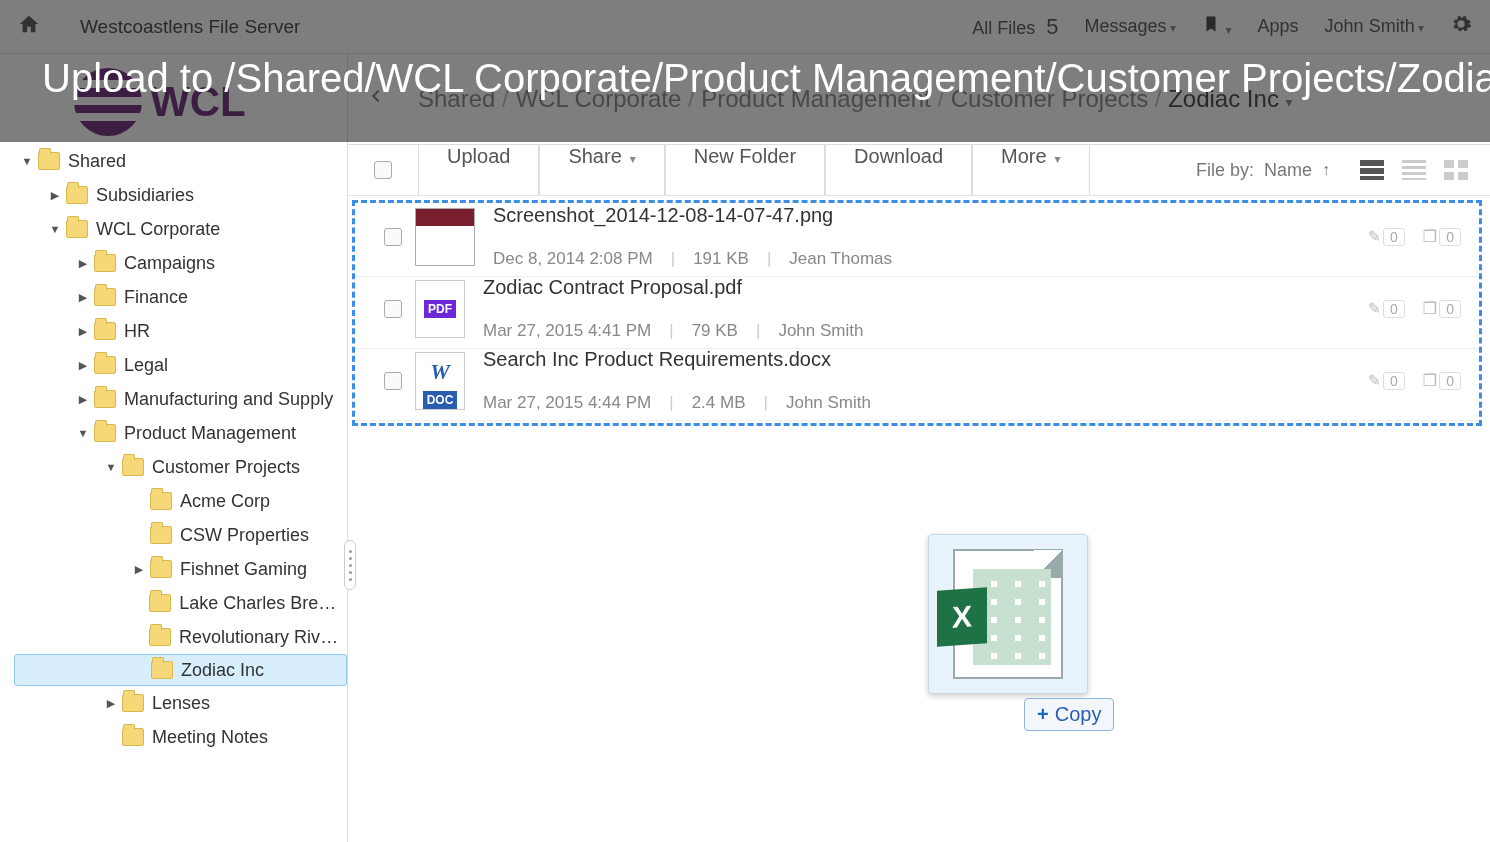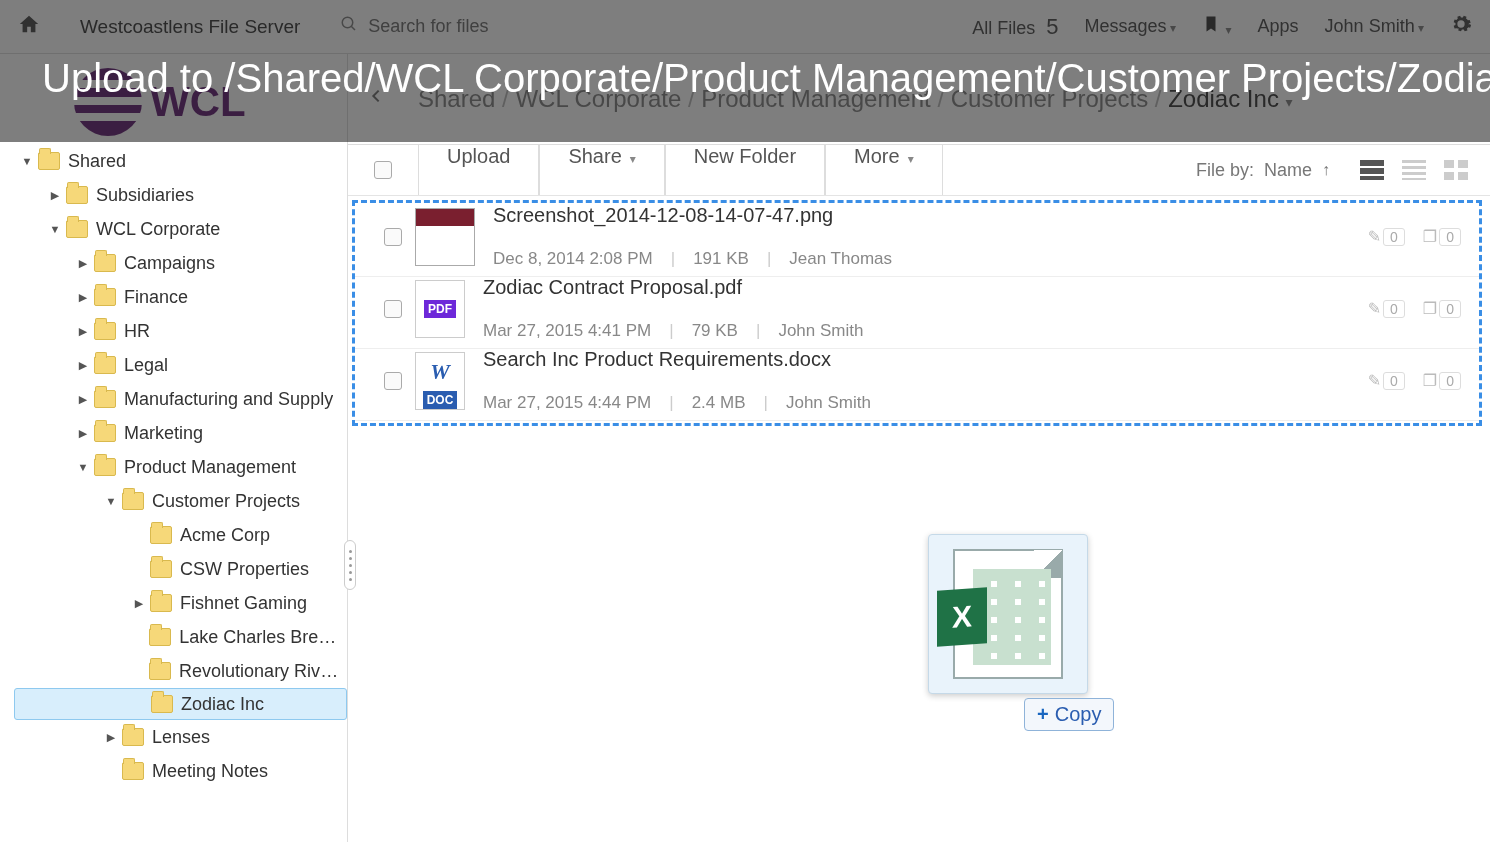--- a/index.html
+++ b/index.html
@@ -180,29 +180,20 @@
 
 <div class="dim"></div>
 
 <div class="topbar">
   <span class="home-icon">
     <svg width="22" height="22" viewBox="0 0 24 24" fill="#555">
         <path d="M12 3l10 9h-3v9h-5v-6h-4v6H5v-9H2z"></path>
       </svg>
   </span>
   <span class="app-title">Westcoastlens File Server</span>
-  <div class="search-wrap">
-    <span class="mag">
-      <svg width="18" height="18" viewBox="0 0 24 24" fill="none" stroke="#888" stroke-width="2">
-          <circle cx="10" cy="10" r="7"></circle>
-          <line x1="20" y1="20" x2="15" y2="15"></line>
-        </svg>
-    </span>
-    <input placeholder="Search for files" style="">
-  </div>
   <div class="top-right">
     <span>
       <span>All Files</span>
       <span class="count">5</span>
     </span>
     <span class="drop">Messages</span>
     <span class="bookmark drop">
       <svg width="18" height="20" viewBox="0 0 24 24" fill="#444">
           <path d="M6 2h12v20l-6-4-6 4z"></path>
         </svg>
@@ -261,25 +252,20 @@
           <span class="arrow closed"></span>
           <span class="folder"></span>
           <span class="node-label">Legal</span>
         </div>
         <div class="tree-node lvl3">
           <span class="arrow closed"></span>
           <span class="folder"></span>
           <span class="node-label">Manufacturing and Supply</span>
         </div>
         <div class="tree-node lvl3">
-          <span class="arrow closed"></span>
-          <span class="folder"></span>
-          <span class="node-label">Marketing</span>
-        </div>
-        <div class="tree-node lvl3">
           <span class="arrow open"></span>
           <span class="folder"></span>
           <span class="node-label">Product Management</span>
         </div>
         <div class="tree-node lvl4">
           <span class="arrow open"></span>
           <span class="folder"></span>
           <span class="node-label">Customer Projects</span>
         </div>
         <div class="tree-node lvl5">
@@ -349,20 +335,23 @@
         </div>
       <div class="tb-btn">
           <span>Upload</span>
         </div>
       <div class="tb-btn">
           <span>Share</span>
           <span class="car"></span>
         </div>
       <div class="tb-btn">
           <span>New Folder</span>
+        </div>
+      <div class="tb-btn">
+          <span>Download</span>
         </div>
       <div class="tb-btn">
           <span>More</span>
           <span class="car"></span>
         </div>
       <div class="sortby">
         <span>File by:</span>
         <span>Name</span>
         <span class="arrowup">↑</span>
       </div>

